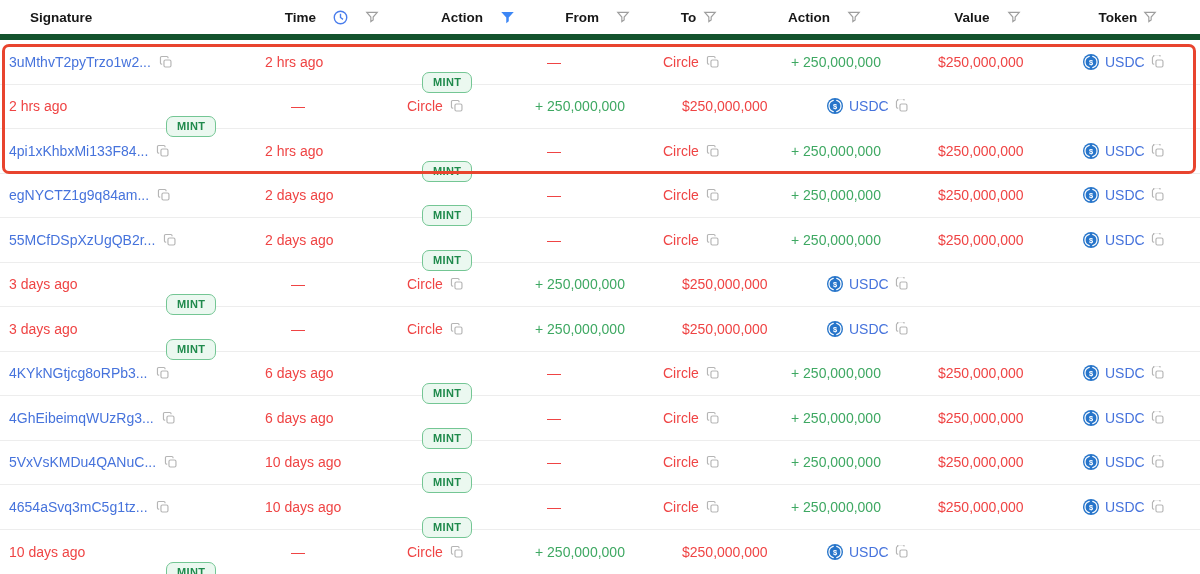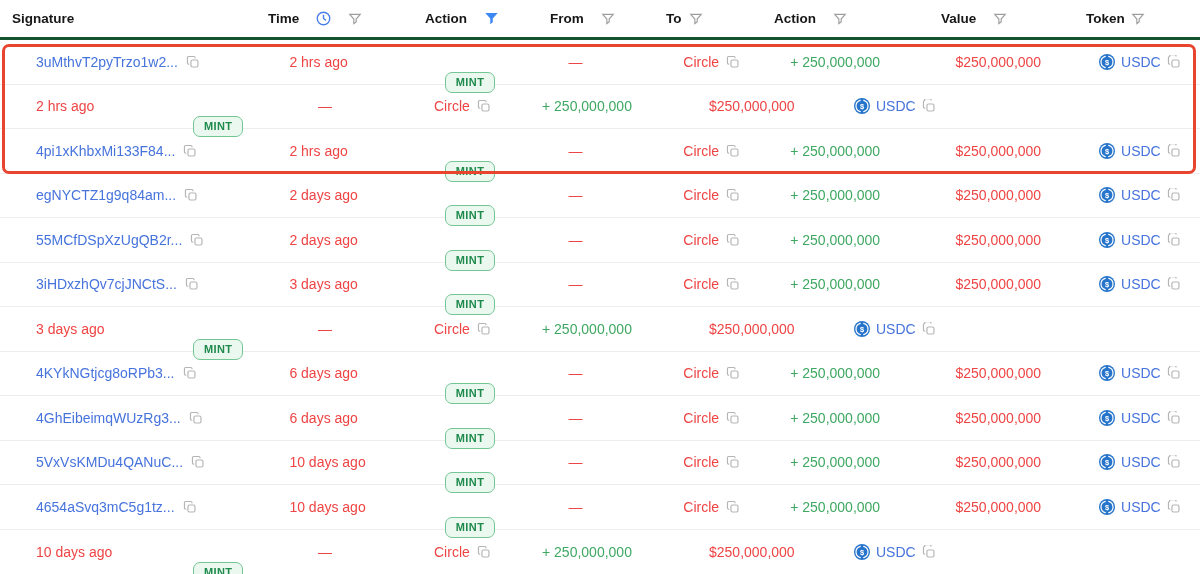--- a/index.html
+++ b/index.html
@@ -14,36 +14,36 @@
     width: 1200px;
     height: 574px;
     overflow: hidden;
     background: #fff;
   }
   .table { width: 1200px; }
   .header-row {
     display: flex;
     align-items: center;
     height: 40px;
-    padding-left: 12px;
-    border-bottom: 3px solid #14532d;
+    padding-left: 30px;
+    border-bottom: 6px solid #14532d;
   }
   .header-cell {
     display: flex;
     align-items: center;
     gap: 17px;
     font-size: 13.5px;
     font-weight: 700;
     color: #171717;
   }
   .row {
     display: flex;
     align-items: center;
     height: 44.5px;
-    padding-left: 36px;
+    padding-left: 9px;
     border-bottom: 1px solid #ededed;
     background: #fff;
   }
   .row:last-child { border-bottom: none; }
   .cell { display: flex; align-items: center; font-size: 14px; }
   .col-signature { width: 256px; gap: 8px; }
   .col-time      { width: 157px; }
   .col-action    { width: 125px; }
   .col-from      { width: 116px; }
   .col-to        { width: 108px; gap: 7px; text-align: right; }
@@ -63,21 +63,21 @@
     padding: 3px 10px 4px 10px;
     font-size: 11px;
     font-weight: 700;
     letter-spacing: .4px;
     color: #1f8a4c;
     background: #ebf8f0;
     border: 1px solid #74c694;
     border-radius: 7px;
     margin-top: 41px;
   }
-  .amount { color: #3ea862; }
+  .amount { color: #3ea862; margin-left: 20px; }
   .dash, .to-text, .value-text, .time-text { color: #ef4444; }
   .funnel { display: inline-flex; line-height: 0; cursor: pointer; }
   .clock { display: inline-flex; line-height: 0; cursor: pointer; }
   .usdc-icon { display: inline-flex; line-height: 0; }
 
   .highlight-box {
     position: absolute;
     left: 2px;
     top: 44px;
     width: 1194px;
@@ -412,29 +412,20 @@
       <span class="copy-icon">
         <svg width="14" height="14" viewBox="0 0 24 24" fill="none" stroke="#b5b5b5" stroke-width="2">
           <rect x="8.5" y="8.5" width="12" height="12" rx="2.5"></rect>
           <path d="M5.5 15.5h-1a2 2 0 0 1-2-2v-9a2 2 0 0 1 2-2v-1a2 2 0 0 1 2-2h7a2 2 0 0 1 2 2v1"></path>
         </svg>
       </span>
     </div>
   </div>
 
   <div class="row">
-    <div class="cell col-signature">
-      <a class="sig-link">3iHDxzhQv7cjJNCtS...</a>
-      <span class="copy-icon">
-        <svg width="14" height="14" viewBox="0 0 24 24" fill="none" stroke="#b5b5b5" stroke-width="2">
-          <rect x="8.5" y="8.5" width="12" height="12" rx="2.5"></rect>
-          <path d="M5.5 15.5h-1a2 2 0 0 1-2-2v-9a2 2 0 0 1 2-2h9a2 2 0 0 1 2 2v1"></path>
-        </svg>
-      </span>
-    </div>
     <div class="cell col-time">
       <span class="time-text">3 days ago</span>
     </div>
     <div class="cell col-action">
       <span class="badge">MINT</span>
     </div>
     <div class="cell col-from">
       <span class="dash">—</span>
     </div>
     <div class="cell col-to">

